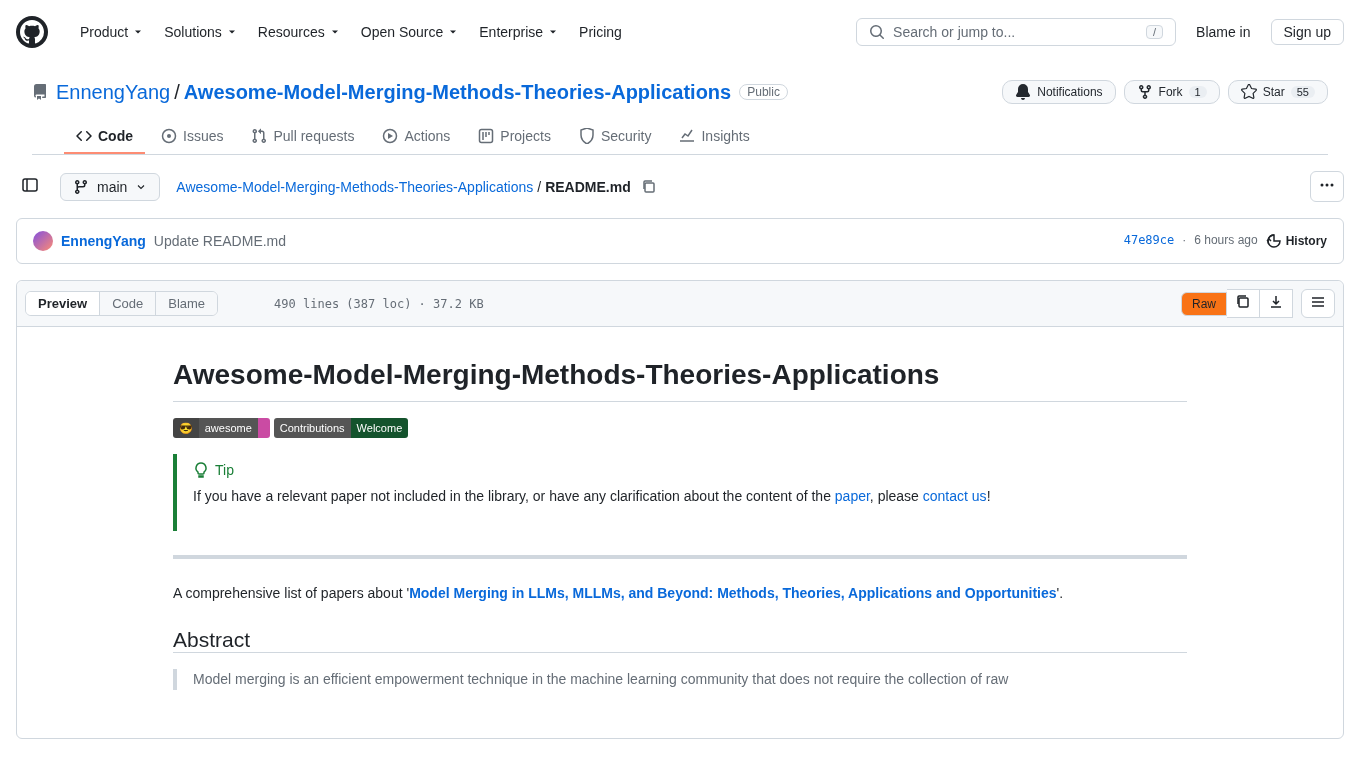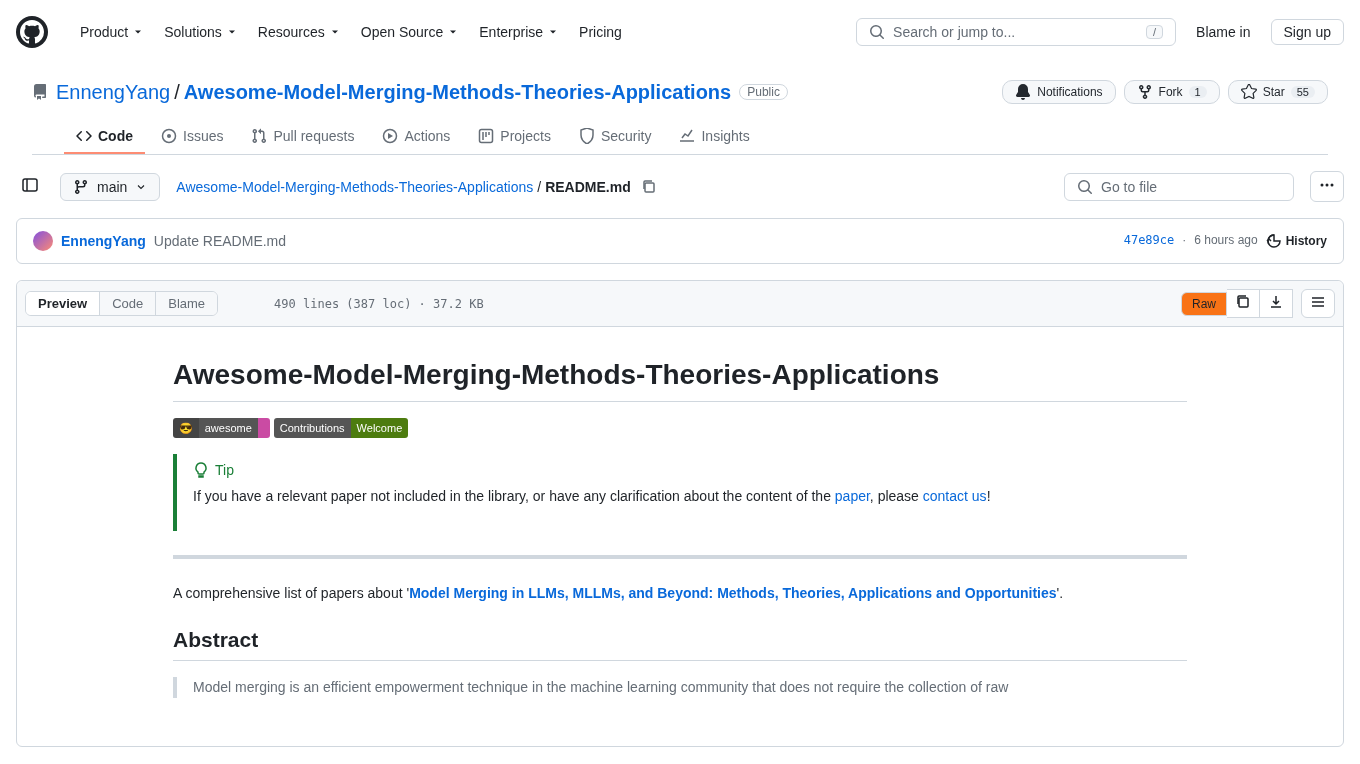--- a/index.html
+++ b/index.html
@@ -63,21 +63,21 @@
 .file-info { font-size: 12px; color: #656d76; font-family: monospace; margin-left: 40px; }
 .toolbar-right { margin-left: auto; display: flex; align-items: center; gap: 0; }
 .raw-btn { border: 1px solid #d0d7de; padding: 4px 10px; font-size: 12px; cursor: pointer; border-radius: 6px 0 0 6px; background: #f97316; }
 .icon-btn { border: 1px solid #d0d7de; border-left: none; padding: 4px 8px; cursor: pointer; background: #fff; }
 .icon-btn:last-of-type { border-radius: 0 6px 6px 0; }
 .outline-btn { border: 1px solid #d0d7de; border-radius: 6px; padding: 4px 8px; margin-left: 8px; cursor: pointer; background: #fff; }
 
 
 .markdown { padding: 32px 156px; }
 .markdown h1 { font-size: 2em; font-weight: 600; padding-bottom: 10px; border-bottom: 1px solid #d0d7de; margin-bottom: 16px; }
-.markdown h2 { font-size: 1.5em; font-weight: 700; padding-bottom: 8px; border-bottom: 1px solid #d0d7de; margin: 24px 0 16px; }
+.markdown h2 { font-size: 1.5em; font-weight: 400; border-bottom: 1px solid #d0d7de; margin: 24px 0 16px; }
 .badges { display: flex; gap: 4px; margin-bottom: 16px; }
 .badge-img { display: flex; height: 20px; border-radius: 3px; overflow: hidden; font-size: 11px; }
 .badge-left { background: #555; color: #fff; padding: 3px 6px; display: flex; align-items: center; gap: 4px; }
 .badge-right { color: #fff; padding: 3px 6px; display: flex; align-items: center; }
 .tip-box { border-left: 4px solid #1a7f37; padding: 8px 16px; margin: 16px 0; color: #1f2328; }
 .tip-label { color: #1a7f37; font-weight: 500; display: flex; align-items: center; gap: 6px; margin-bottom: 8px; }
 .markdown hr { border: none; border-top: 4px solid #d0d7de; margin: 24px 0; }
 .markdown p { margin-bottom: 16px; line-height: 1.5; }
 .quote { border-left: 4px solid #d0d7de; padding-left: 16px; color: #656d76; }
 
@@ -244,26 +244,20 @@
   <div class="breadcrumb">
     <a>Awesome-Model-Merging-Methods-Theories-Applications</a>
     <span>/</span>
     <span class="file">README.md</span>
     <svg width="16" height="16" viewBox="0 0 16 16" style="color:#656d76;margin-left:6px;cursor:pointer">
         <rect x="4" y="4" width="9" height="9" rx="1" fill="none" stroke="currentColor" stroke-width="1.5"></rect>
         <path d="M3 10V3a1 1 0 011-1h7" fill="none" stroke="currentColor" stroke-width="1.5"></path>
       </svg>
   </div>
   <div class="spacer"></div>
-  <div class="file-search">
-    <svg width="16" height="16" viewBox="0 0 16 16">
-        <path d="M10.68 11.74a6 6 0 01-7.922-8.982 6 6 0 018.982 7.922l3.04 3.04a.749.749 0 11-1.06 1.06l-3.04-3.04zM11.5 7a4.499 4.499 0 10-8.997 0A4.499 4.499 0 0011.5 7z"></path>
-      </svg>
-    <span>Go to file</span>
-  </div>
   <div class="more-btn">
     <svg width="16" height="16" viewBox="0 0 16 16">
         <circle cx="3" cy="8" r="1.5"></circle>
         <circle cx="8" cy="8" r="1.5"></circle>
         <circle cx="13" cy="8" r="1.5"></circle>
       </svg>
   </div>
 </div>
 
 <div class="file-container">
@@ -312,21 +306,21 @@
     <div class="markdown">
       <h1>Awesome-Model-Merging-Methods-Theories-Applications</h1>
       <div class="badges">
         <div class="badge-img">
           <div class="badge-left" style="background:#444">😎</div>
           <div class="badge-left">awesome</div>
           <div class="badge-right" style="background:#ca4ba3"></div>
         </div>
         <div class="badge-img">
           <div class="badge-left">Contributions</div>
-          <div class="badge-right" style="background:#4d7c0f">Welcome</div>
+          <div class="badge-right" style="background:#14532d">Welcome</div>
         </div>
       </div>
       <div class="tip-box">
         <div class="tip-label">
           <svg width="16" height="16" viewBox="0 0 16 16">
               <path d="M8 1a5 5 0 00-3 9v1a1 1 0 001 1h4a1 1 0 001-1v-1a5 5 0 00-3-9zM6 14h4v1H6z" fill="none" stroke="#1a7f37" stroke-width="1.5"></path>
             </svg>
           <span>Tip</span>
         </div>
         <p>

